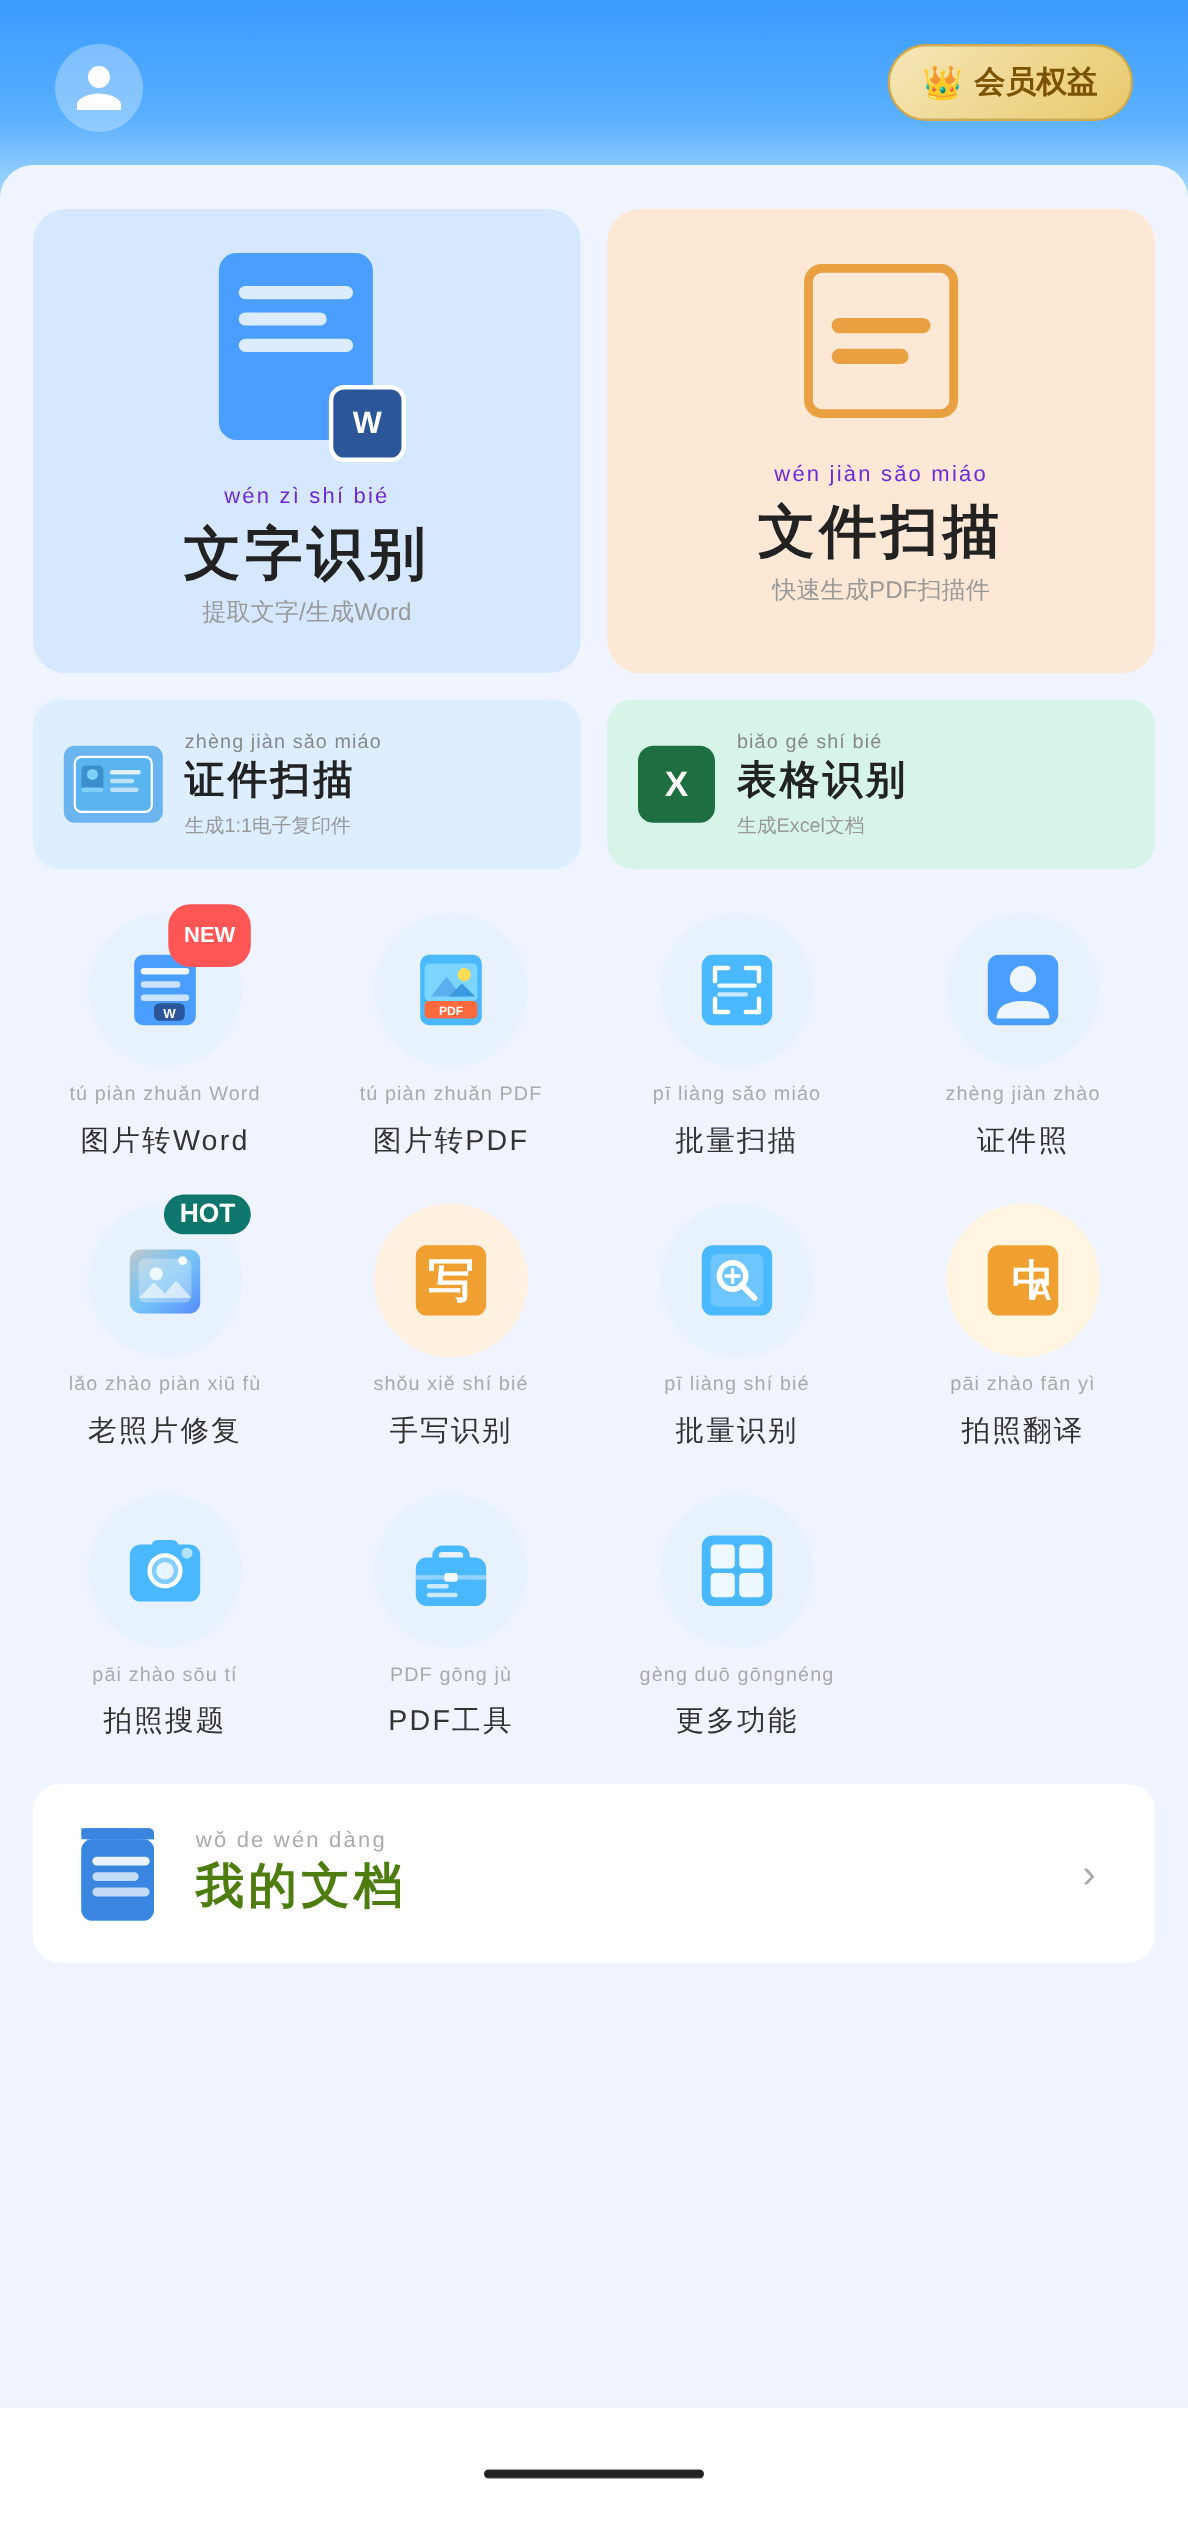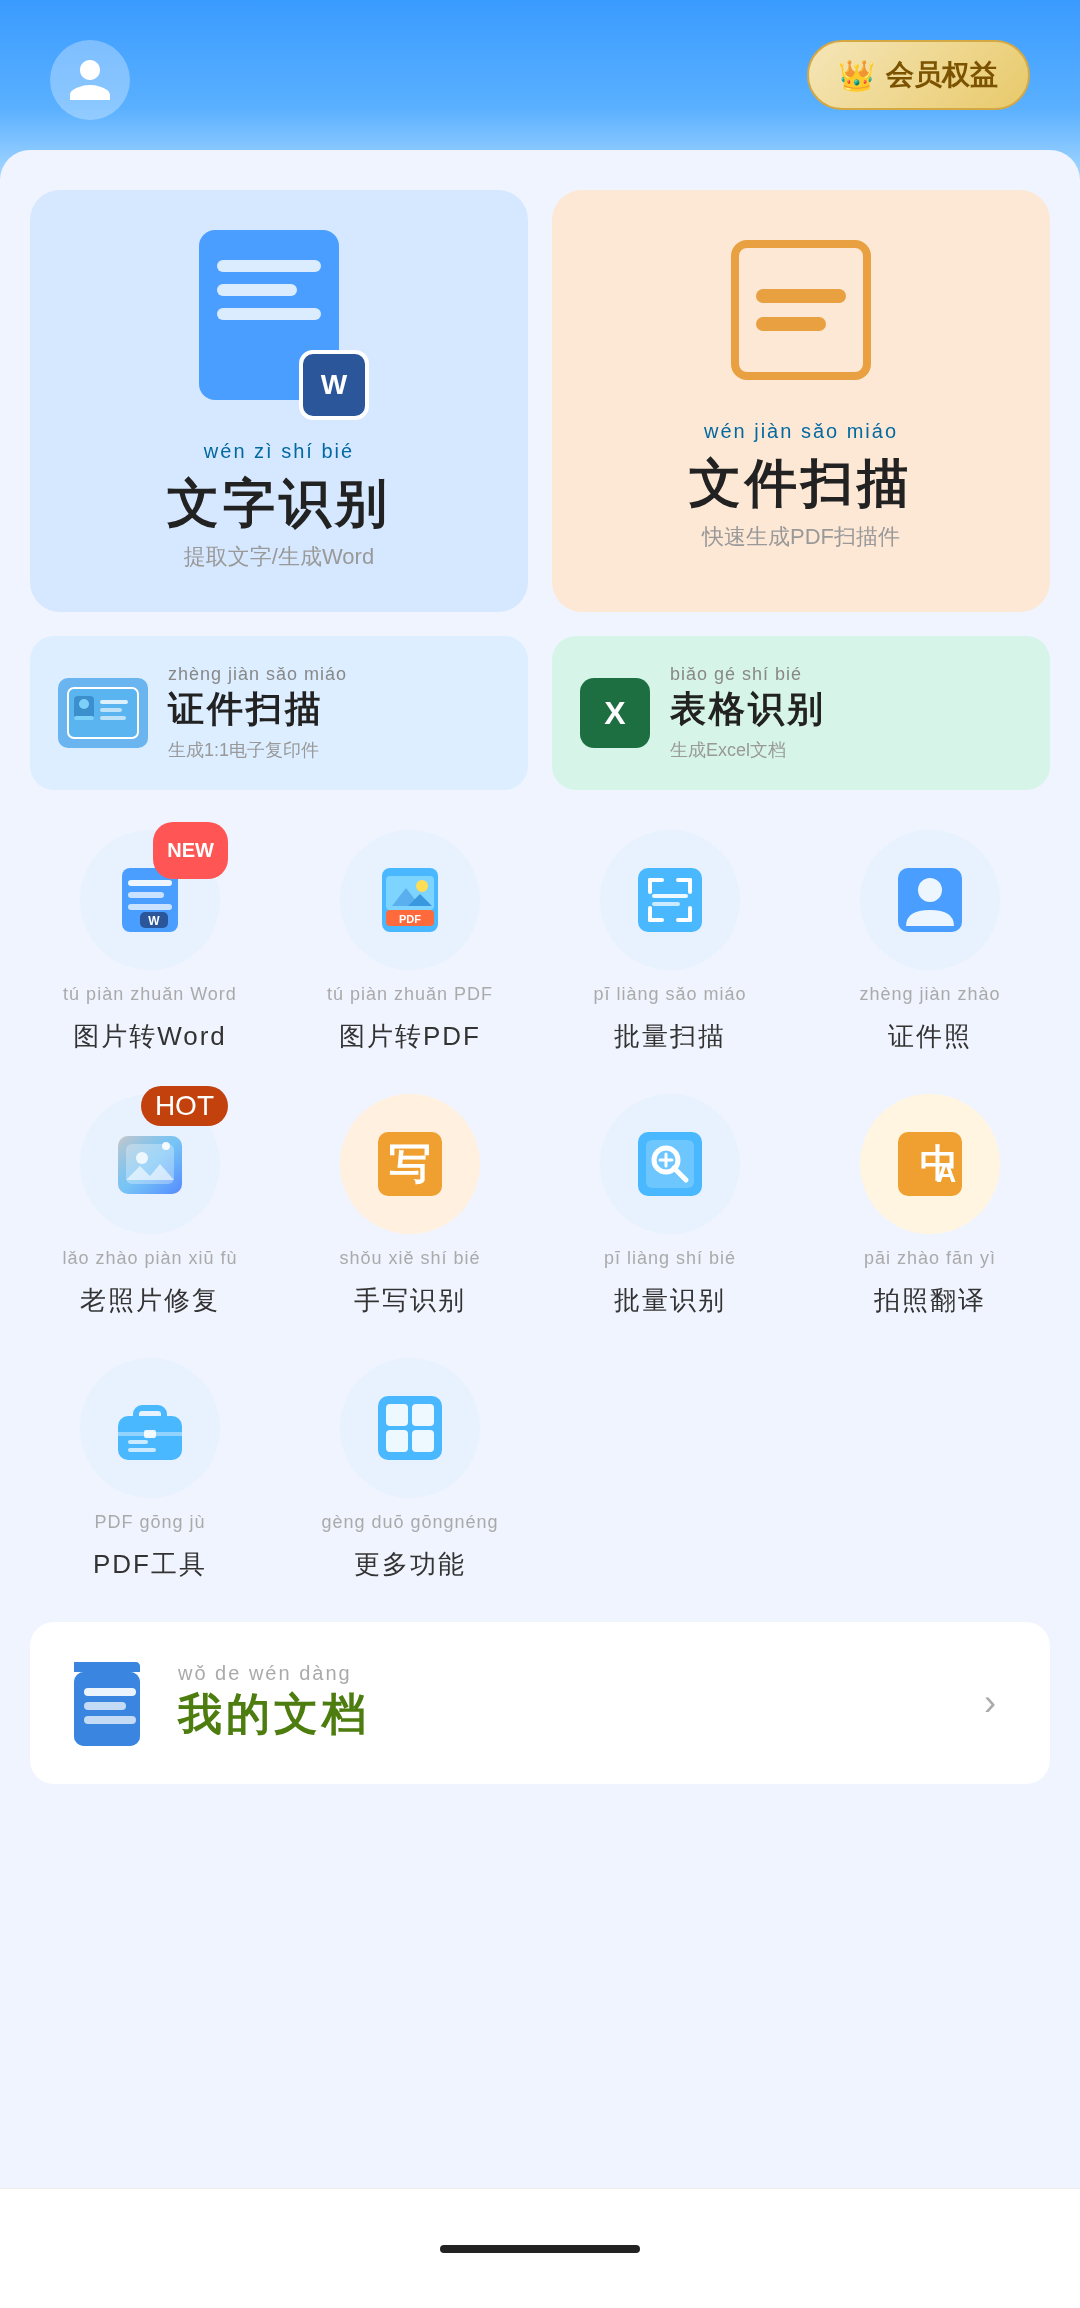--- a/index.html
+++ b/index.html
@@ -65,21 +65,21 @@
       border-radius: 30px;
       padding: 40px 30px;
       display: flex;
       flex-direction: column;
       align-items: center;
       min-height: 400px;
     }
     .big-card.blue-card { background: #d6e8ff; }
     .big-card.peach-card { background: #fde8d6; }
     .big-card .card-icon { margin-bottom: 30px; }
-    .big-card .pinyin { font-size: 20px; color: #0369a1; margin-bottom: 6px; letter-spacing: 2px; }
+    .big-card .pinyin { font-size: 20px; color: #6d28d9; margin-bottom: 6px; letter-spacing: 2px; }
     .big-card .title { font-size: 52px; font-weight: bold; color: #222; margin-bottom: 3px; letter-spacing: 4px; }
     .big-card .subtitle { font-size: 22px; color: #999; }
 
     
     .doc-word-icon {
       width: 160px;
       height: 180px;
       position: relative;
     }
     .doc-word-icon .doc-bg {
@@ -242,24 +242,24 @@
       color: white;
       font-size: 20px;
       font-weight: bold;
       padding: 17px 14px;
       border-radius: 20px;
     }
     .hot-badge {
       position: absolute;
       top: -8px;
       right: -8px;
-      background: #c2410c;
+      background: #0f766e;
       color: white;
-      font-size: 28px;
-      font-weight: normal;
+      font-size: 24px;
+      font-weight: bold;
       padding: 4px 14px;
       border-radius: 20px;
     }
     .feature-pinyin { font-size: 18px; color: #aaa; text-align: center; letter-spacing: 1px; }
     .feature-label { font-size: 26px; color: #333; text-align: center; font-weight: 500; letter-spacing: 2px; }
 
     
     .my-docs-section {
       background: white;
       border-radius: 24px;
@@ -524,20 +524,33 @@
           <text x="46" y="58" fill="white" font-size="28" font-weight="bold">A</text>
         </svg>
       </div>
       <div class="feature-pinyin">pāi zhào fān yì</div>
       <div class="feature-label">拍照翻译</div>
     </div>
   </div>
 
   <div class="feature-grid" style="grid-template-columns: repeat(4, 1fr);">
 
+    <div class="feature-item">
+      <div class="feature-icon-circle">
+        <svg width="80" height="80" viewBox="0 0 80 80">
+          <rect x="8" y="16" width="64" height="52" rx="10" fill="#4ab8ff"></rect>
+          <circle cx="40" cy="40" r="14" fill="rgba(255,255,255,0.3)" stroke="white" stroke-width="4"></circle>
+          <circle cx="40" cy="40" r="8" fill="rgba(255,255,255,0.8)"></circle>
+          <rect x="28" y="12" width="24" height="10" rx="5" fill="#4ab8ff"></rect>
+          <circle cx="60" cy="24" r="5" fill="rgba(255,255,255,0.6)"></circle>
+        </svg>
+      </div>
+      <div class="feature-pinyin">pāi zhào sōu tí</div>
+      <div class="feature-label">拍照搜题</div>
+    </div>
 
     <div class="feature-item">
       <div class="feature-icon-circle">
         <svg width="80" height="80" viewBox="0 0 80 80">
           <rect x="8" y="28" width="64" height="44" rx="10" fill="#4ab8ff"></rect>
           <rect x="26" y="20" width="28" height="16" rx="6" fill="none" stroke="#4ab8ff" stroke-width="6"></rect>
           <rect x="8" y="44" width="64" height="4" fill="rgba(255,255,255,0.4)"></rect>
           <rect x="34" y="42" width="12" height="8" rx="2" fill="rgba(255,255,255,0.9)"></rect>
 
           <rect x="18" y="52" width="20" height="4" rx="2" fill="rgba(255,255,255,0.7)"></rect>

